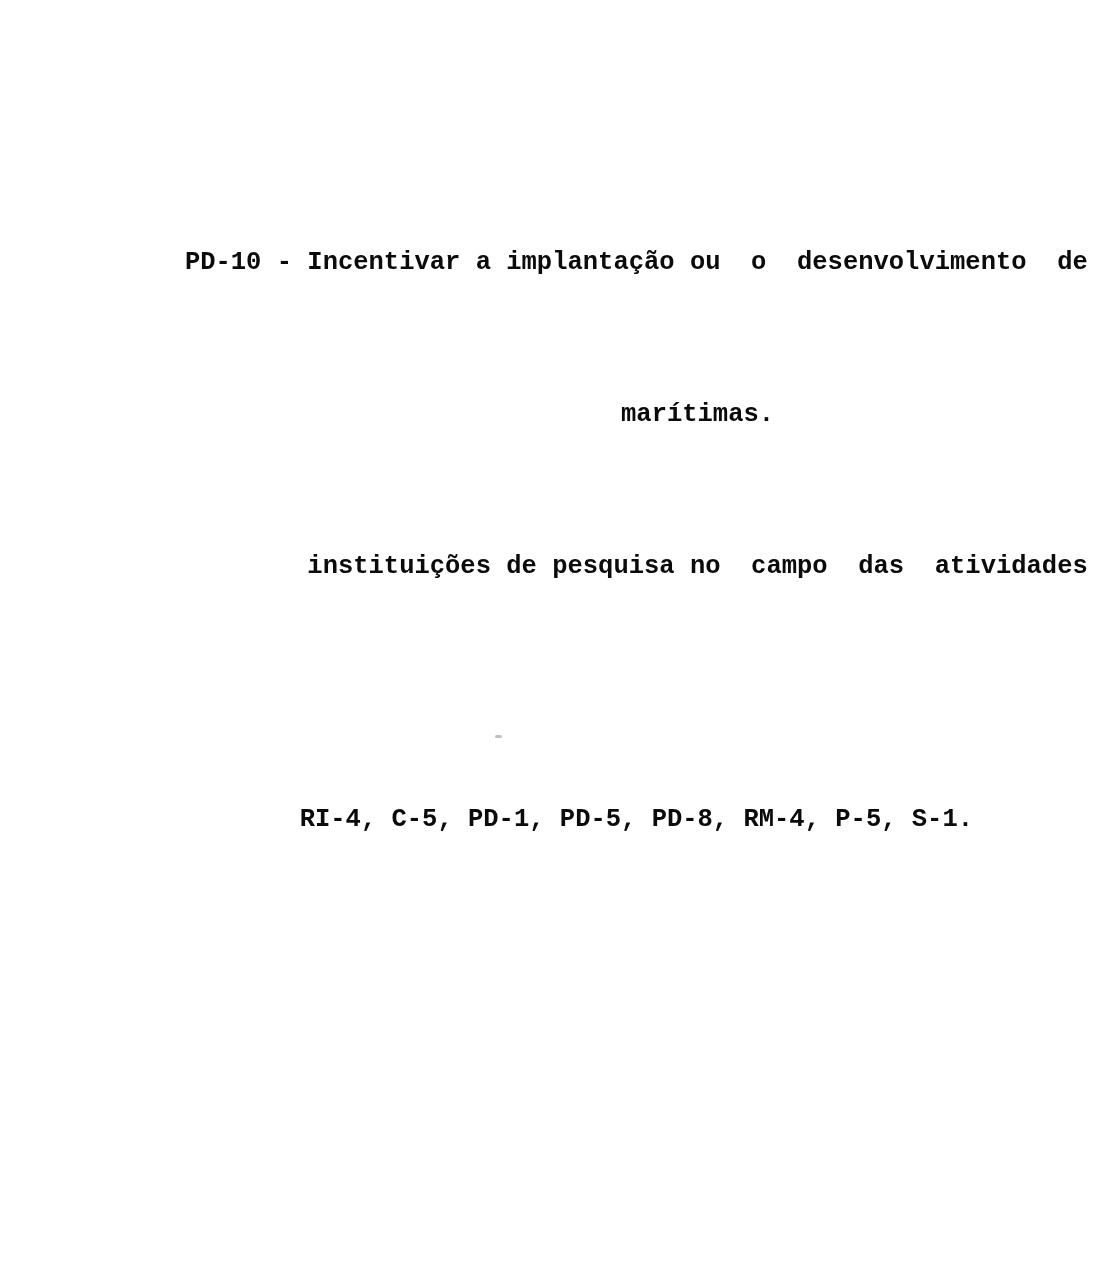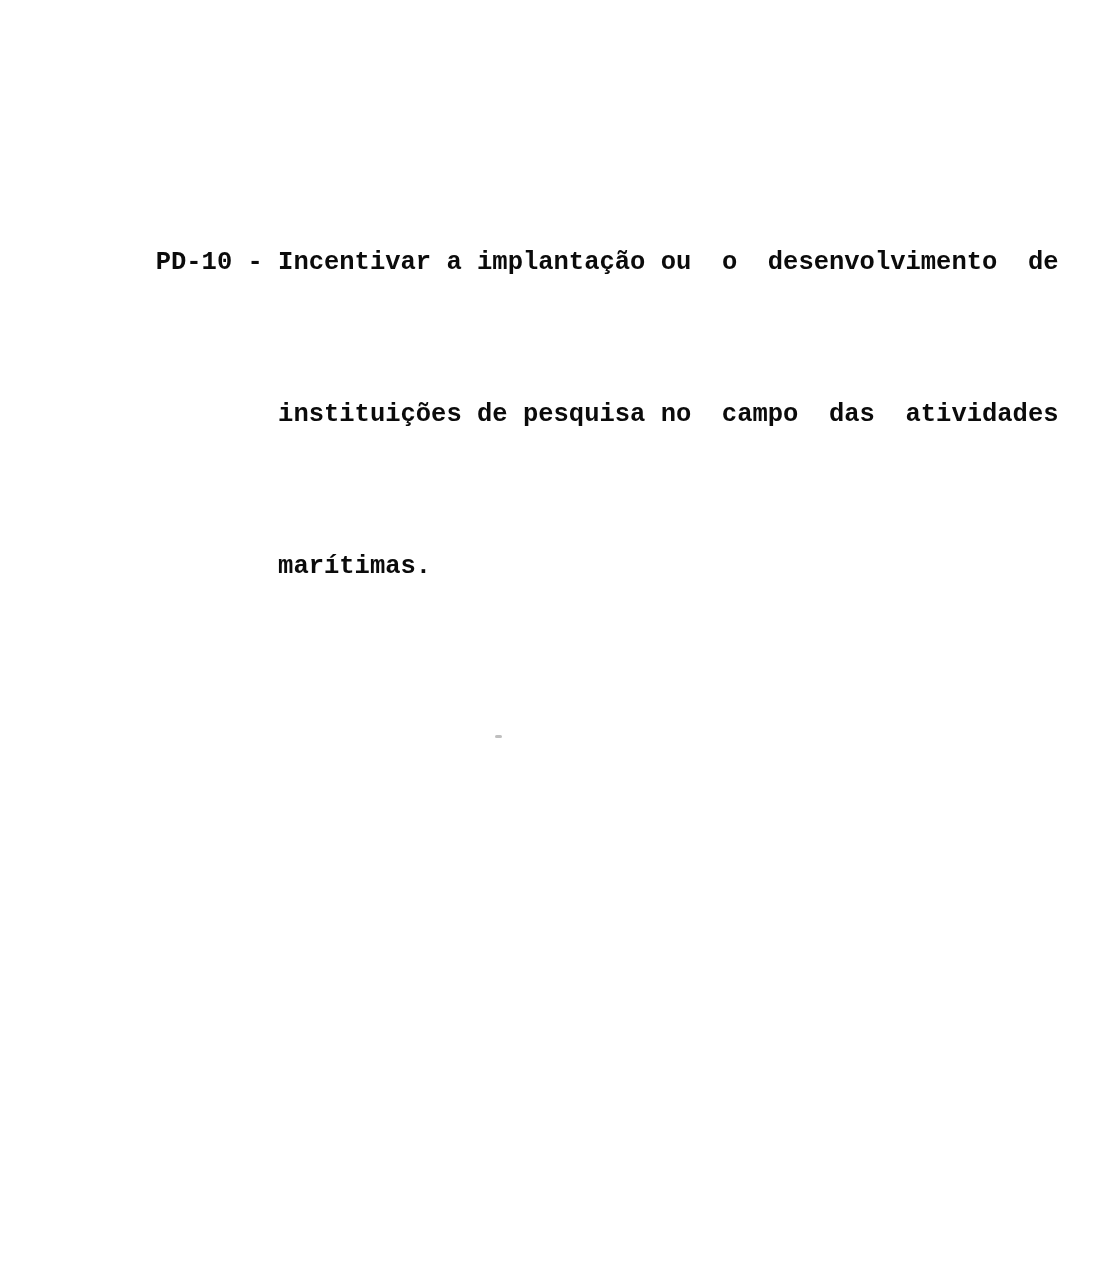--- a/index.html
+++ b/index.html
@@ -22,20 +22,21 @@
     font-family: "Liberation Mono", "DejaVu Sans Mono", monospace;
     font-weight: 700;
     font-size: 25.5px;
     line-height: 50.6px;
     white-space: pre;
     padding: 36px 0 0 18px;
   }
   .line {
     height: 50.6px;
     white-space: pre;
+    text-align: center;
   }
   .ind6  { padding-left: 91.8px; }   
   .ind9  { padding-left: 137.7px; }  
   .ind17 { padding-left: 260.1px; }  
   
   .gap   { margin-top: 50.6px; }
   .speck {
     position: absolute;
     left: 495px;
     top: 735px;
@@ -46,24 +47,25 @@
     opacity: 0.55;
   }
 </style>
 </head>
 <body>
 
 <div class="page">
 
   
   <div class="line ind9">PD-10 - Incentivar a implantação ou  o  desenvolvimento  de</div>
+  <div class="line ind17">marítimas.</div>
   <div class="line ind17">instituições de pesquisa no  campo  das  atividades</div>
-  <div class="line ind17">marítimas.</div>
 
   
+  <div class="line ind9">RI-4, C-5, PD-1, PD-5, PD-8, RM-4, P-5, S-1.</div>
 
   
   
 
   
   
 
   
   
   

